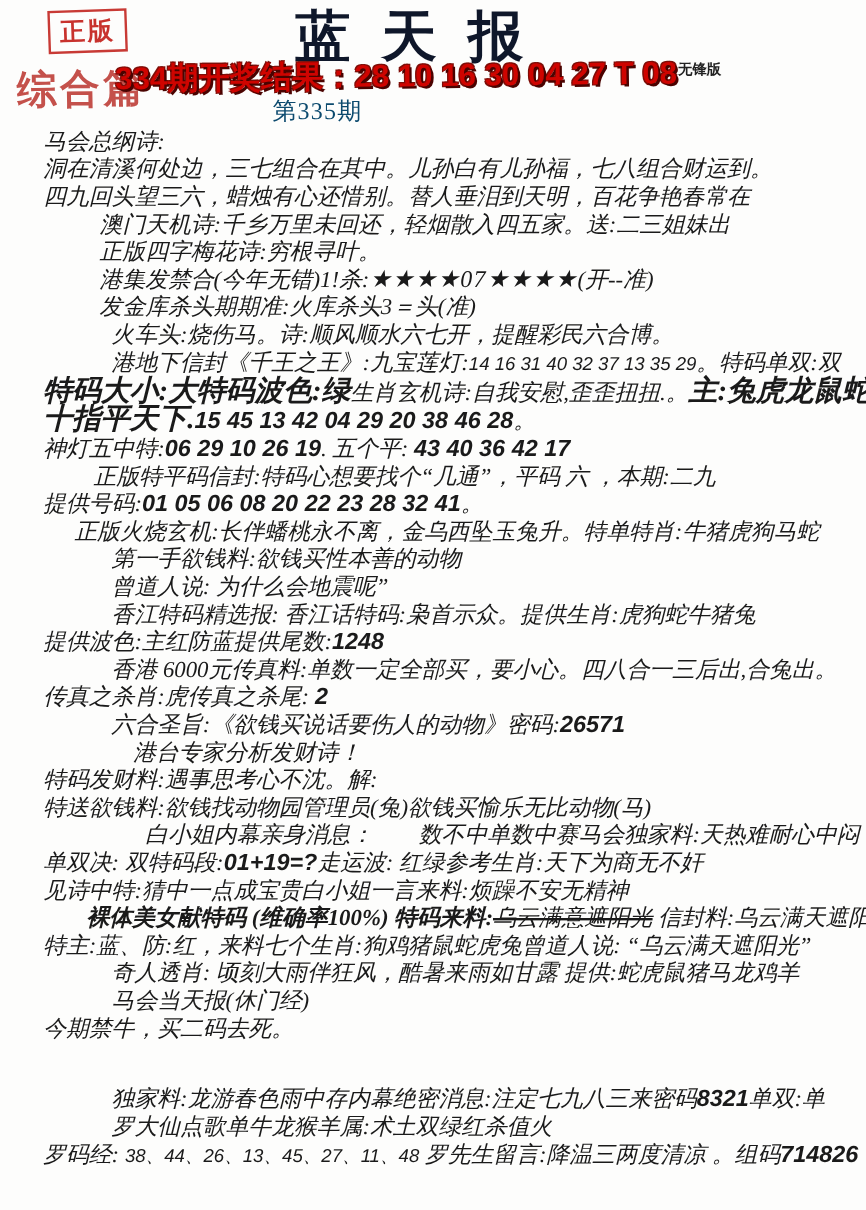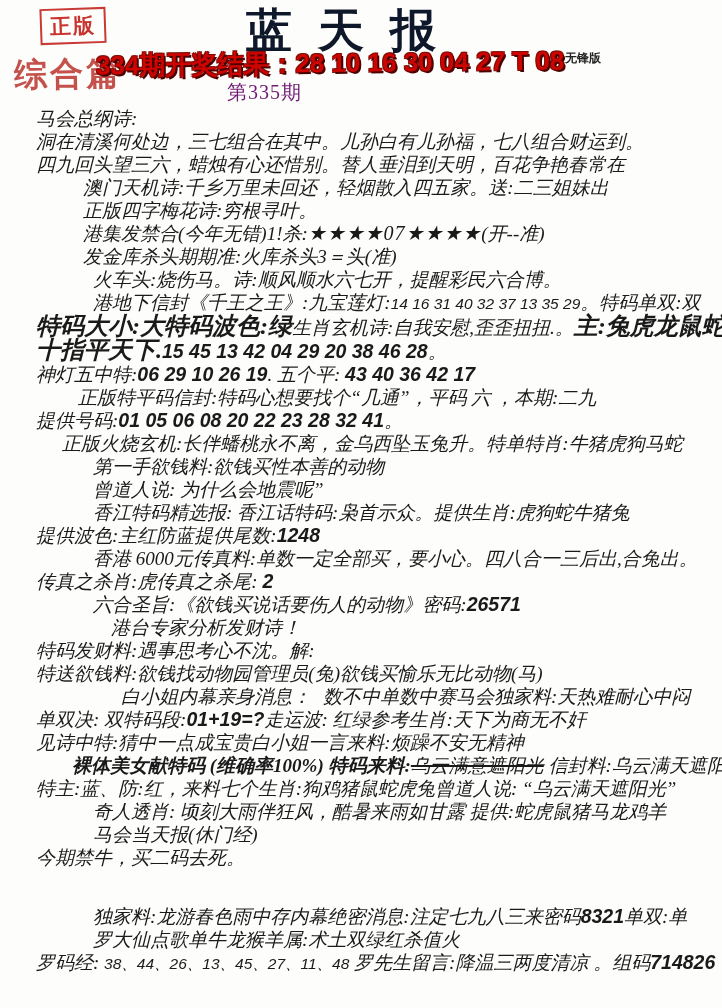--- a/index.html
+++ b/index.html
@@ -31,33 +31,33 @@
   }
   .result{
     position:absolute;left:96px;top:46px;width:470px;
     font-family:"Liberation Sans",sans-serif;
     font-size:26px;font-weight:bold;color:#cf0400;white-space:nowrap;
     text-shadow:2px 2px 0 #4a0300,-1px -1px 0 #7e0e08,1px -1px 0 #7e0e08,-1px 1px 0 #7e0e08;
     transform:rotate(-0.6deg);z-index:5;
   }
   .issue{
     position:absolute;left:227px;top:79px;
-    font-size:20px;color:#701a75;letter-spacing:1px;white-space:nowrap;
+    font-size:20px;color:#0c4a6e;letter-spacing:1px;white-space:nowrap;
   }
   
   .doc{position:absolute;top:107px;left:36px;width:700px;font-style:italic;}
   .ln{font-size:19px;line-height:23px;white-space:nowrap;}
   .big{font-size:24px;font-weight:bold;}
   .bold{font-weight:bold;text-align:center;}
   .num{font-family:"Liberation Sans","DejaVu Sans",sans-serif;font-weight:bold;font-size:19.5px;}
   .nums{font-family:"Liberation Sans","DejaVu Sans",sans-serif;font-size:15.5px;}
   .stars{font-size:20px;letter-spacing:1px;}
   .strike{text-decoration:line-through;text-decoration-thickness:2px;}
   .gap-top{margin-top:36px;}
-  .sp{margin-left:12px;}
+  .sp{margin-left:38px;}
 </style>
 </head>
 <body>
 
 <div class="hdr">
   <div class="stamp">正版</div>
   <div class="title">蓝天报</div>
   <div class="edition">之无锋版</div>
   <div class="section">综合篇</div>
   <div class="result">334期开奖结果：28 10 16 30 04 27 T 08</div>

